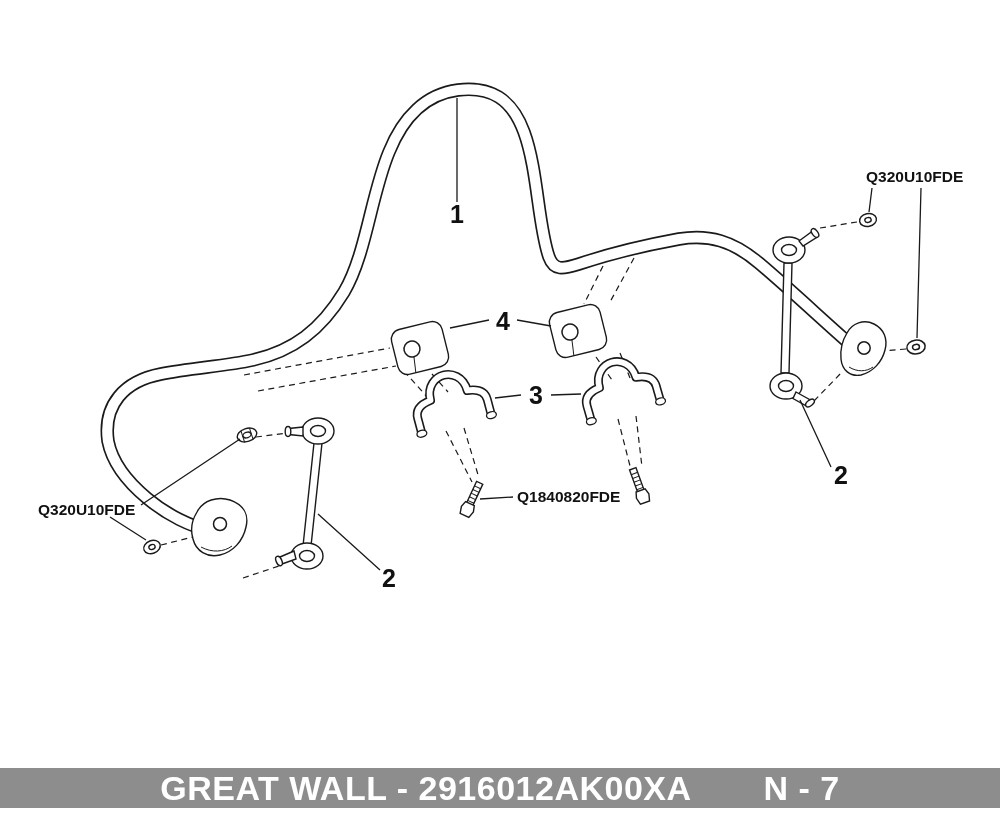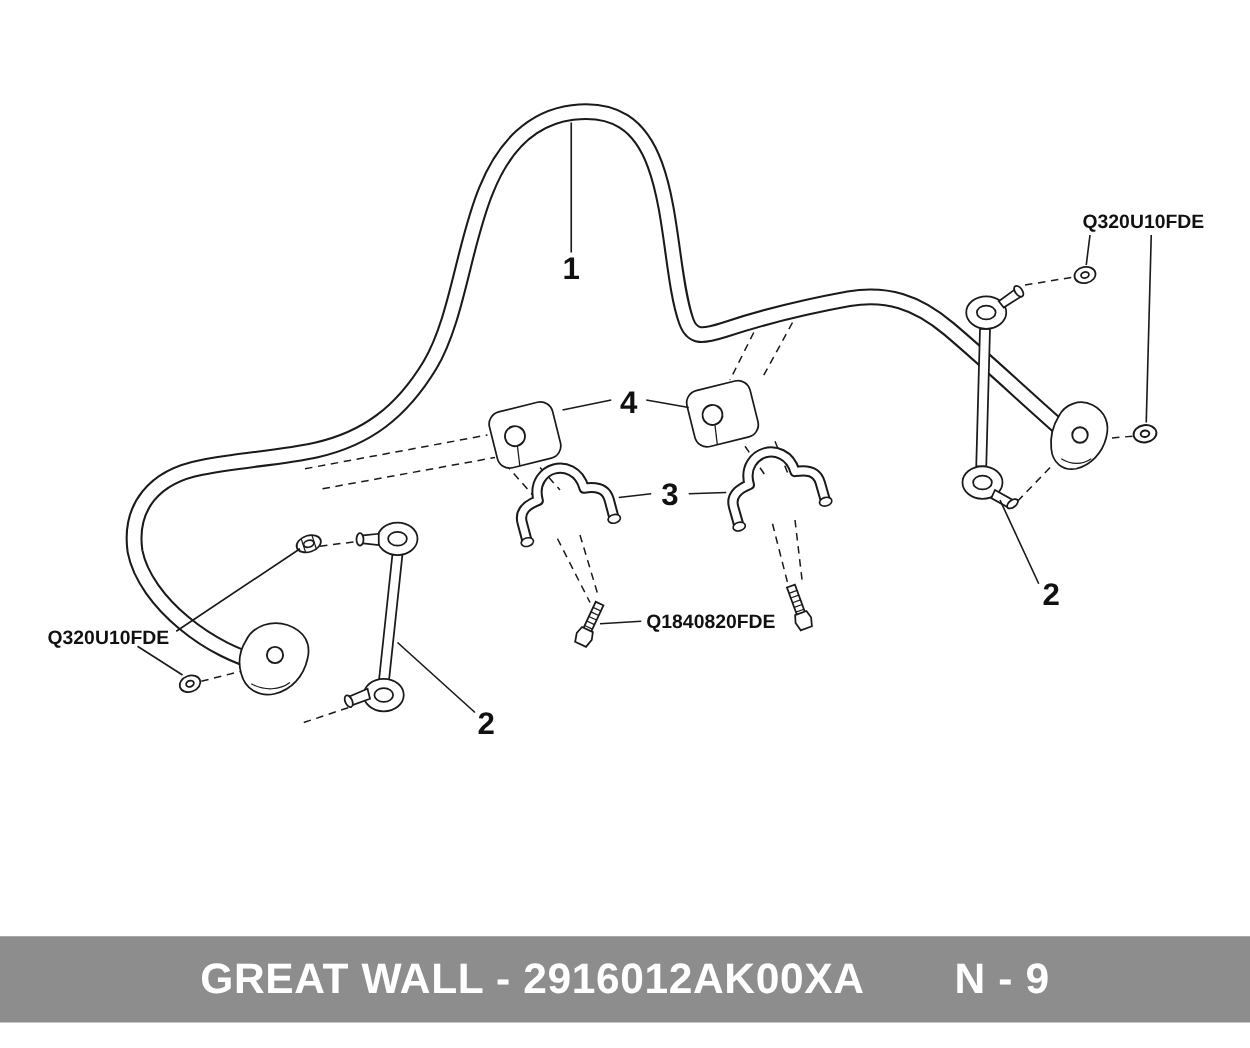--- a/index.html
+++ b/index.html
@@ -14,21 +14,21 @@
   .thin   { fill:none; stroke:#1a1a1a; stroke-width:1; }
   .strapOuter { fill:none; stroke:#1a1a1a; stroke-width:9; stroke-linejoin:round; }
   .strapInner { fill:none; stroke:#ffffff; stroke-width:5.8; stroke-linejoin:round; }
   .barOuter { fill:none; stroke:#1a1a1a; stroke-width:13.5; stroke-linejoin:round; }
   .barInner { fill:none; stroke:#ffffff; stroke-width:10.2; stroke-linejoin:round; }
   .leader { stroke:#1a1a1a; stroke-width:1.3; fill:none; }
   .dashed { stroke:#1a1a1a; stroke-width:1.2; fill:none; stroke-dasharray:6 4.5; }
   .calloutNum { font-family:"Liberation Sans",sans-serif; font-weight:bold; font-size:25px; fill:#111111; text-anchor:middle; }
   .partLabel  { font-family:"Liberation Sans",sans-serif; font-weight:bold; font-size:15.5px; fill:#111111; }
 
-  .footer { position:absolute; left:0; top:749px; width:1000px; height:69px;
+  .footer { position:absolute; left:0; top:768px; width:1000px; height:40px;
             background:#8d8d8d; color:#ffffff; display:flex; align-items:center;
             justify-content:center; gap:72px; font-weight:bold; font-size:34px;
             letter-spacing:0.5px;text-align:right; }
 </style>
 </head>
 <body>
 
 <div class="page">
 
   <svg class="diagram" width="1000" height="766" viewBox="0 0 1000 766">
@@ -170,16 +170,16 @@
     <text class="calloutNum" x="841" y="484">2</text>
     <text class="calloutNum" x="389" y="587">2</text>
 
     <text class="partLabel" x="866" y="182">Q320U10FDE</text>
     <text class="partLabel" x="38" y="515">Q320U10FDE</text>
     <text class="partLabel" x="517" y="502">Q1840820FDE</text>
   </svg>
 
   <div class="footer">
     <span>GREAT WALL - 2916012AK00XA</span>
-    <span>N - 9</span>
+    <span>N - 7</span>
   </div>
 
 </div>
 
 </body></html>

